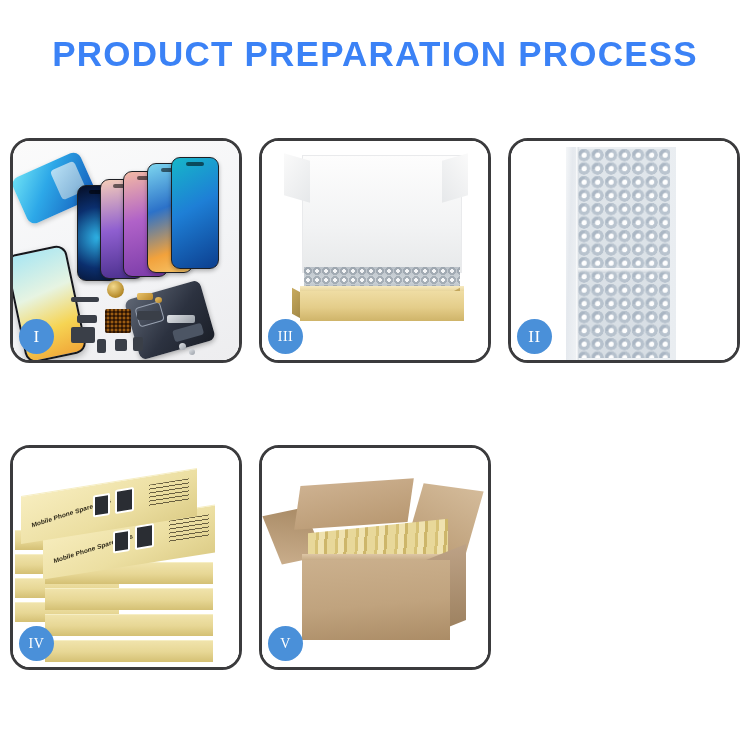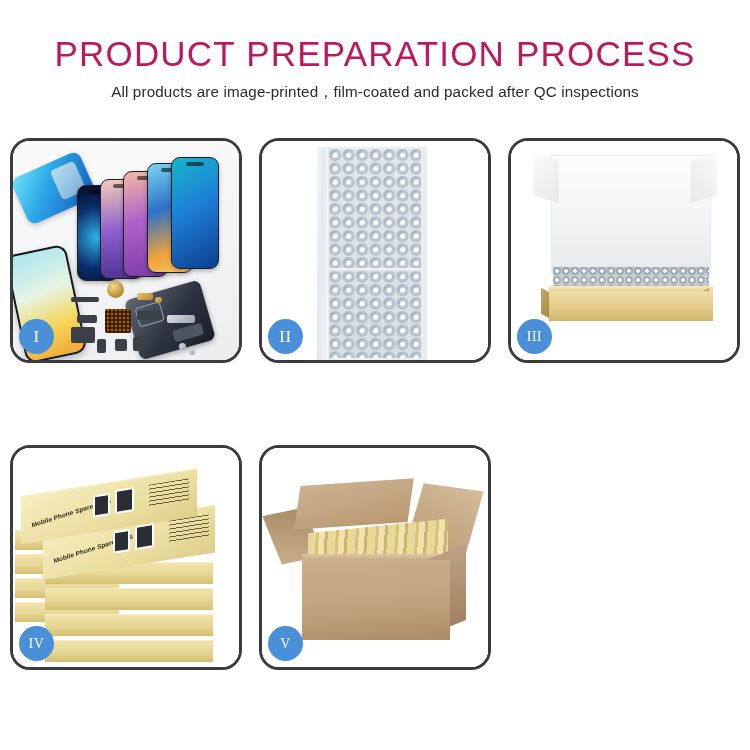--- a/index.html
+++ b/index.html
@@ -11,23 +11,23 @@
     font-family: "Liberation Sans", sans-serif;
     overflow: hidden;
     position: relative;
   }
 
   
   .header { padding-top: 34px; text-align: center; }
 
   .page-title {
     font-size: 35px;
-    font-weight: 400;
+    font-weight: 700;
     letter-spacing: 1.2px;
-    color: #be185d;
+    color: #3b82f6;
     line-height: 1.12;
     white-space: nowrap;
   }
 
   .page-subtitle {
     margin-top: 9px;
     font-size: 15.2px;
     font-weight: 400;
     color: #2b2b2b;
     letter-spacing: 0.15px;
@@ -327,21 +327,20 @@
   .c6-shadow {
     position:absolute; left:24px; top:16px; width:178px; height:12px;
     background: linear-gradient(180deg,rgba(245,245,245,.9),rgba(255,255,255,0));
   }
 </style>
 </head>
 <body>
 
 <div class="header">
   <div class="page-title">PRODUCT PREPARATION PROCESS</div>
-  <div class="page-subtitle">All products are image-printed，film-coated and packed after QC inspections</div>
 </div>
 
 <div class="grid">
 
   <div class="panel">
     <div class="panel-photo">
       <div class="p1-bg"></div>
 
       <div class="blue-film"></div>
 
@@ -381,43 +380,43 @@
         <div class="pt" style="left:62px; top:56px; width:10px; height:14px;"></div>
         <div class="pt silver" style="left:108px; top:62px; width:7px; height:7px; border-radius:50%;"></div>
         <div class="pt silver" style="left:118px; top:68px; width:6px; height:6px; border-radius:50%;"></div>
       </div>
     </div>
     <div class="badge">I</div>
   </div>
 
   <div class="panel">
     <div class="panel-photo">
-      <div class="p2-bg"></div>
-      <div class="pouch">
-        <div class="bubbles"></div>
-        <div class="pouch-seam"></div>
-        <div class="pouch-fold"></div>
-      </div>
-    </div>
-    <div class="badge">II</div>
-  </div>
-
-  <div class="panel">
-    <div class="panel-photo">
       <div class="p3-bg"></div>
       <div class="lid-back"></div>
       <div class="lid-flap-l"></div>
       <div class="lid-flap-r"></div>
       <div class="box3-inner"></div>
       <div class="box3-lip"></div>
       <div class="box3-side-l"></div>
       <div class="box3-side-r"></div>
       <div class="box3-front"></div>
     </div>
     <div class="badge small">III</div>
+  </div>
+
+  <div class="panel">
+    <div class="panel-photo">
+      <div class="p2-bg"></div>
+      <div class="pouch">
+        <div class="bubbles"></div>
+        <div class="pouch-seam"></div>
+        <div class="pouch-fold"></div>
+      </div>
+    </div>
+    <div class="badge">II</div>
   </div>
 
   <div class="panel">
     <div class="panel-photo">
       <div class="p4-bg"></div>
       <div class="stack">
 
         <div class="kbox" style="left:0px;  top:64px;  width:104px; height:20px;"></div>
         <div class="kbox" style="left:0px;  top:88px;  width:104px; height:20px;"></div>
         <div class="kbox" style="left:0px;  top:112px; width:104px; height:20px;"></div>

